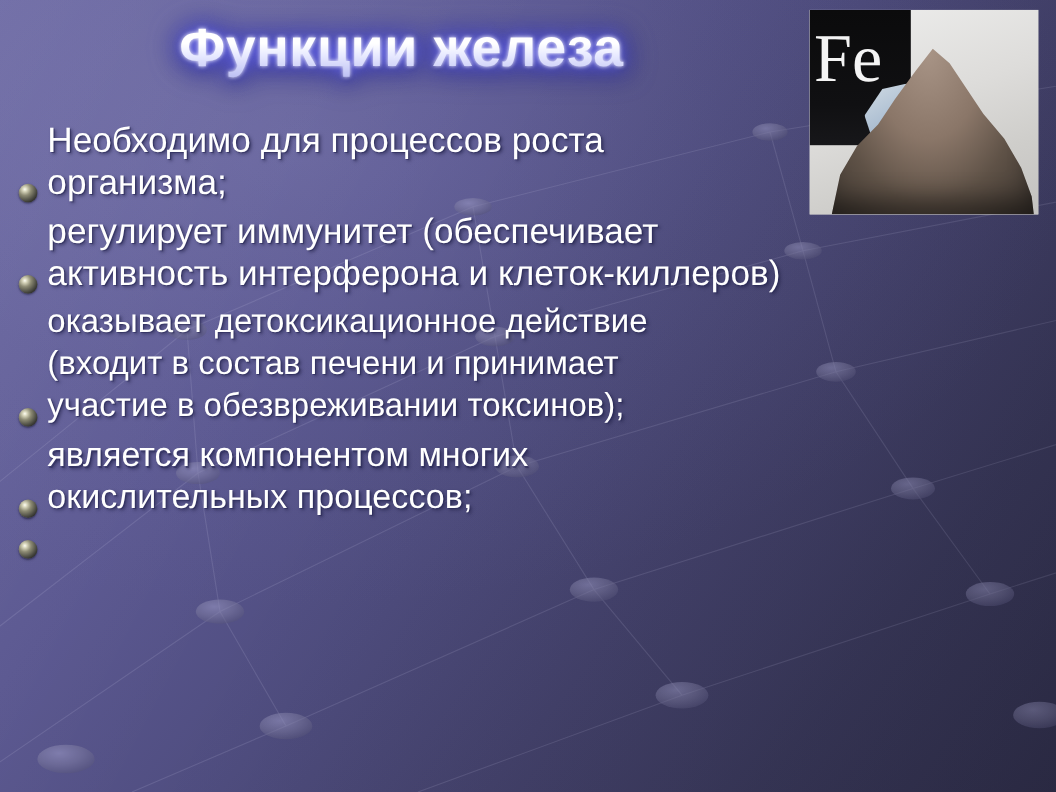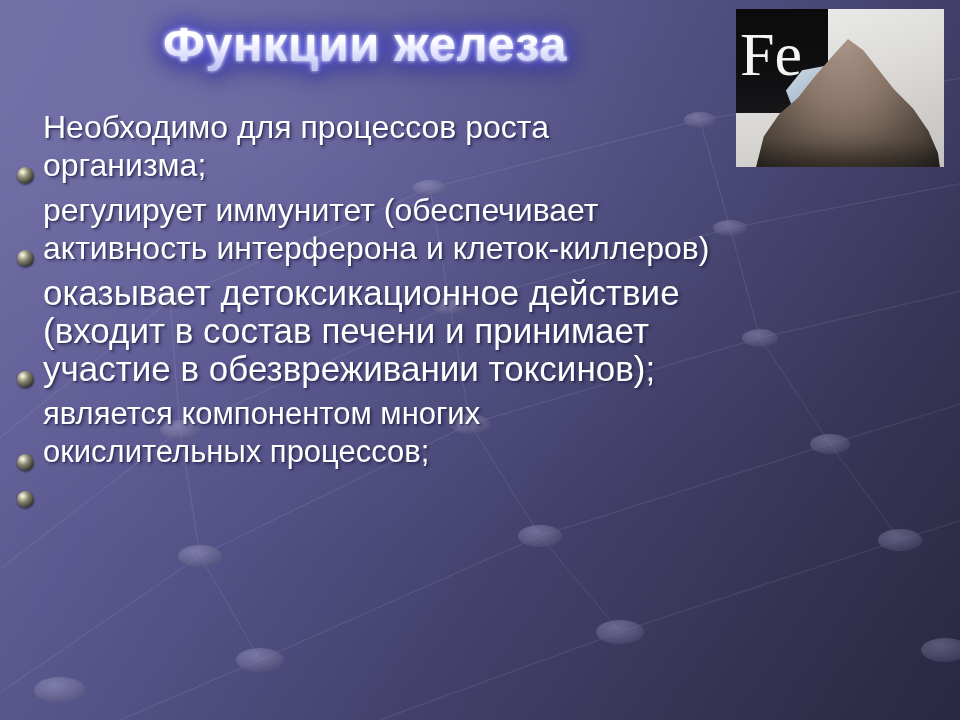--- a/index.html
+++ b/index.html
@@ -73,21 +73,21 @@
       drop-shadow(1px 2px 2px rgba(25,25,70,.75));
     white-space: nowrap;
   }
 
   
   #fe-image {
     position: absolute;
     left: 736px;
     top: 9px;
     width: 208px;
-    height: 158px;
+    height: 186px;
     overflow: hidden;
     background: #d8d6d2;
   }
   #fe-image .photo-sky {
     position: absolute; inset: 0;
     background: linear-gradient(160deg,#efefee 0%,#dddcda 46%,#cfcecb 72%,#c3c2c0 100%);
   }
   #fe-image .photo-dark {
     position: absolute;
     left: 0; top: 0;
@@ -182,21 +182,21 @@
     font-size: 32px;
     line-height: 38px;
     font-weight: normal;
     text-shadow:
       1px 1px 0 rgba(40,40,85,.55),
       2px 2px 3px rgba(20,20,55,.55);
     white-space: pre-line;
   }
   .bullet-item.item-0 .bullet-text,
   .bullet-item.item-1 .bullet-text { font-size: 32px; line-height: 38px; }
-  .bullet-item.item-2 .bullet-text { font-size: 35px; line-height: 38px; }
+  .bullet-item.item-2 .bullet-text { font-size: 30px; line-height: 38px; }
   .bullet-item.item-3 .bullet-text,
   .bullet-item.item-4 .bullet-text,
   .bullet-item.item-5 .bullet-text { font-size: 31px; line-height: 38px; }
 </style>
 </head>
 <body>
 
 <div id="slide">
 
   <div class="bg-layer bg-vignette"></div>

